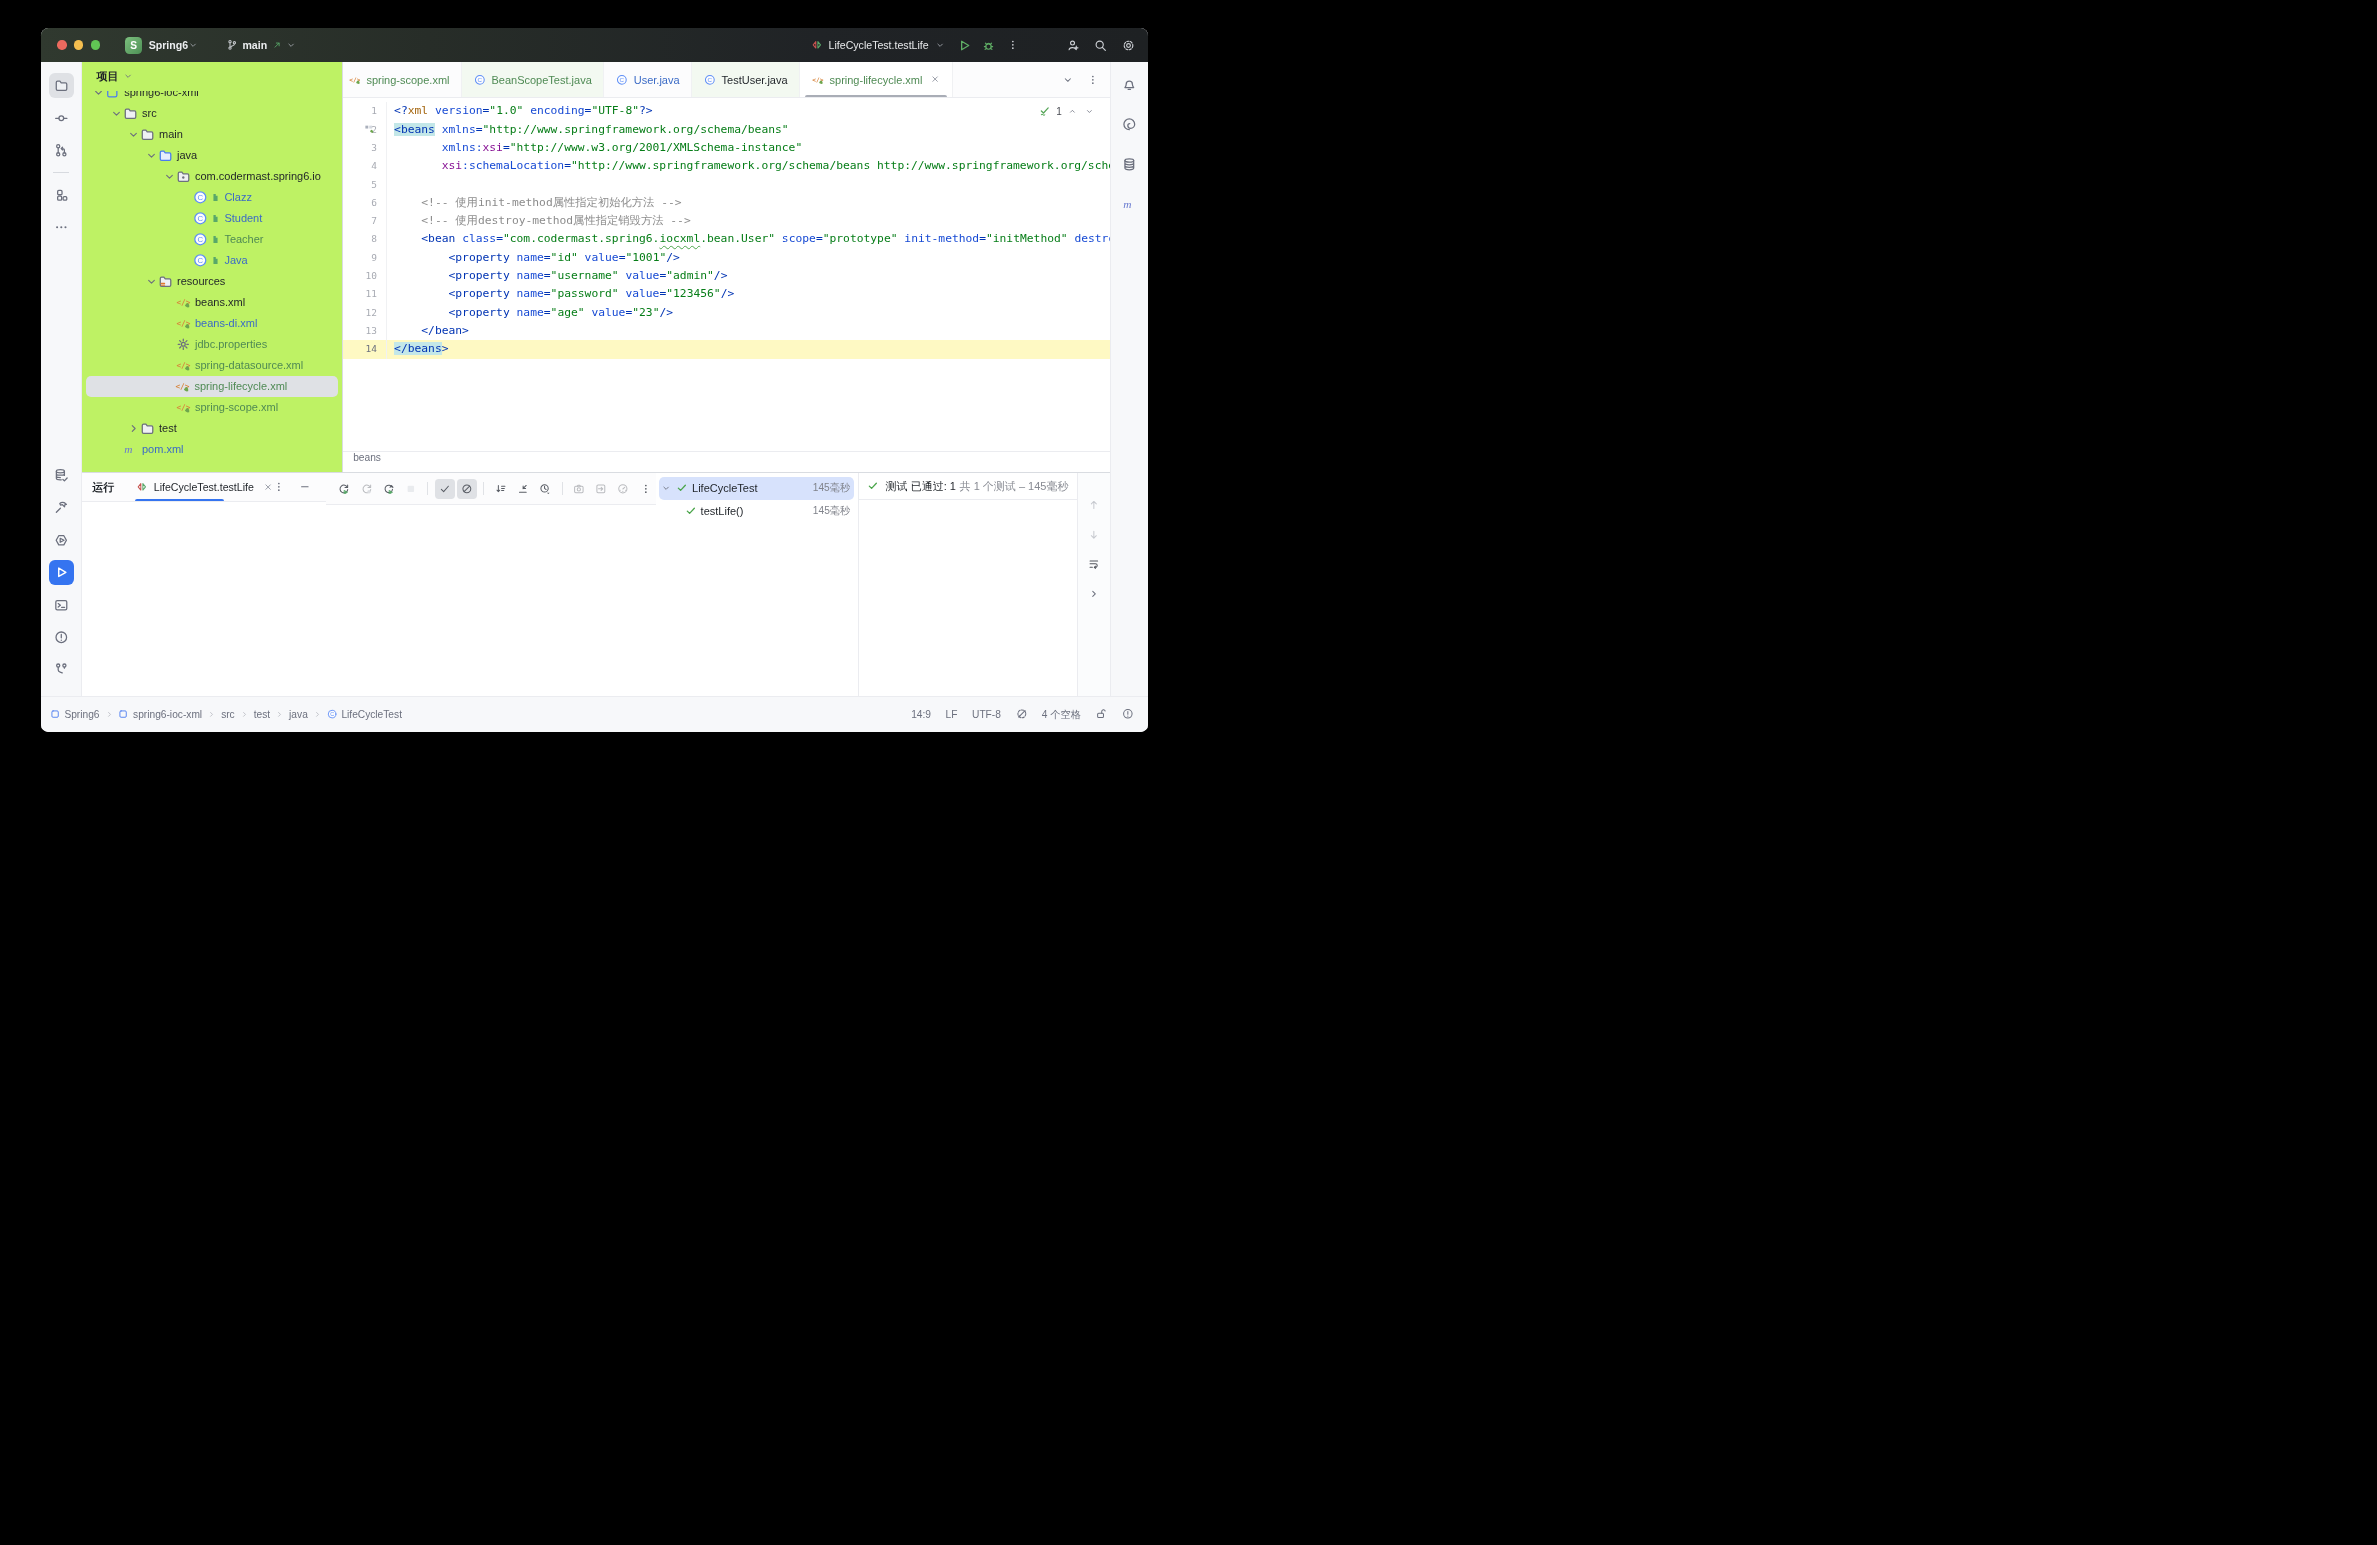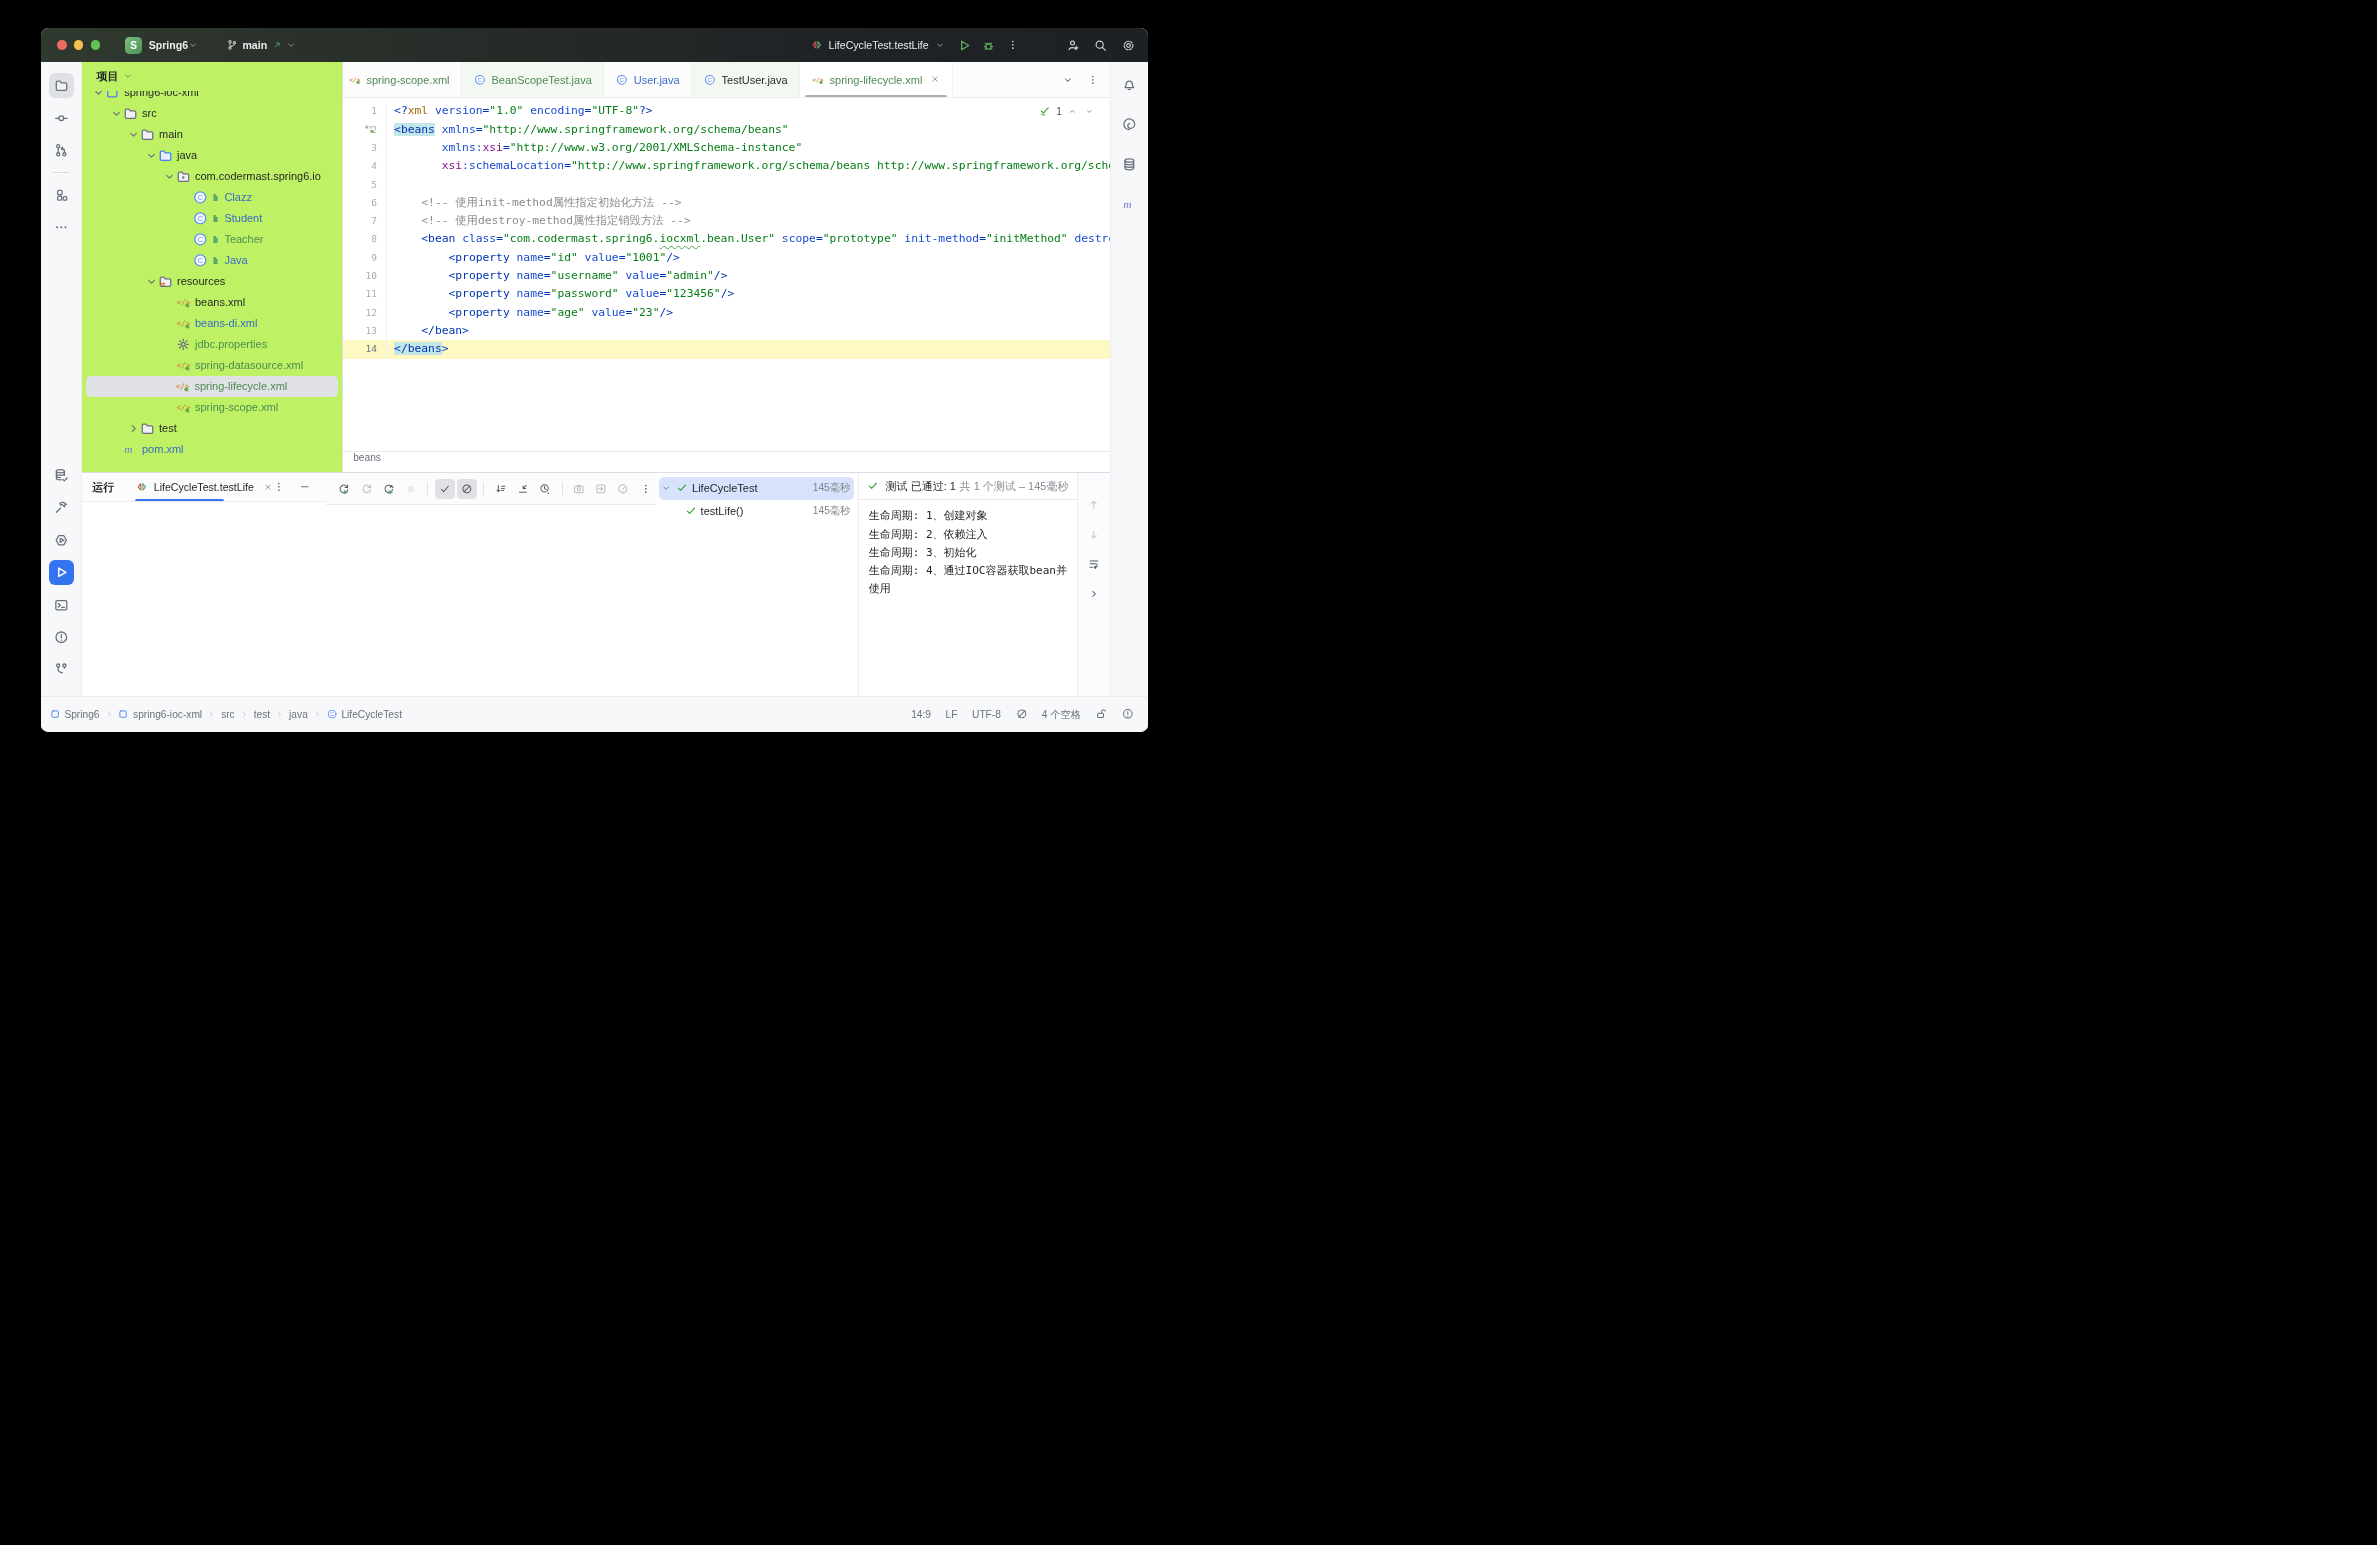--- a/index.html
+++ b/index.html
@@ -889,26 +889,20 @@
             <div class="tstatus">
               <span class="ic ic16">
                   <svg viewBox="0 0 16 16" fill="none" stroke="currentColor" stroke-width="1.4" stroke-linecap="round" stroke-linejoin="round">
                     <path d="M3.2 8.4l3.1 3.1 6.5-7" stroke="#4ca64c" stroke-width="1.8"></path>
                   </svg>
                 </span>
               <span>测试 已通过: 1</span>
               <span class="gray" style="margin-left:-2.9px">共 1 个测试 – 145毫秒</span>
             </div>
             <div class="cbody">
-              <div id="consolelines">
-                  <div>生命周期: 1、创建对象</div>
-                  <div>生命周期: 2、依赖注入</div>
-                  <div>生命周期: 3、初始化</div>
-                  <div>生命周期: 4、通过IOC容器获取bean并使用</div>
-                </div>
             </div>
             <div class="crail" id="crail">
                 <div class="dim"><span class="ic ic16">
                     <svg viewBox="0 0 16 16" fill="none" stroke="currentColor" stroke-width="1.4" stroke-linecap="round" stroke-linejoin="round">
                       <path d="M8 13V3.4M8 3.4 4.6 6.8M8 3.4l3.4 3.4"></path>
                     </svg>
                   </span></div>
                 <div class="dim"><span class="ic ic16">
                     <svg viewBox="0 0 16 16" fill="none" stroke="currentColor" stroke-width="1.4" stroke-linecap="round" stroke-linejoin="round">
                       <path d="M8 3v9.6M8 12.6 4.6 9.2M8 12.6l3.4-3.4"></path>

